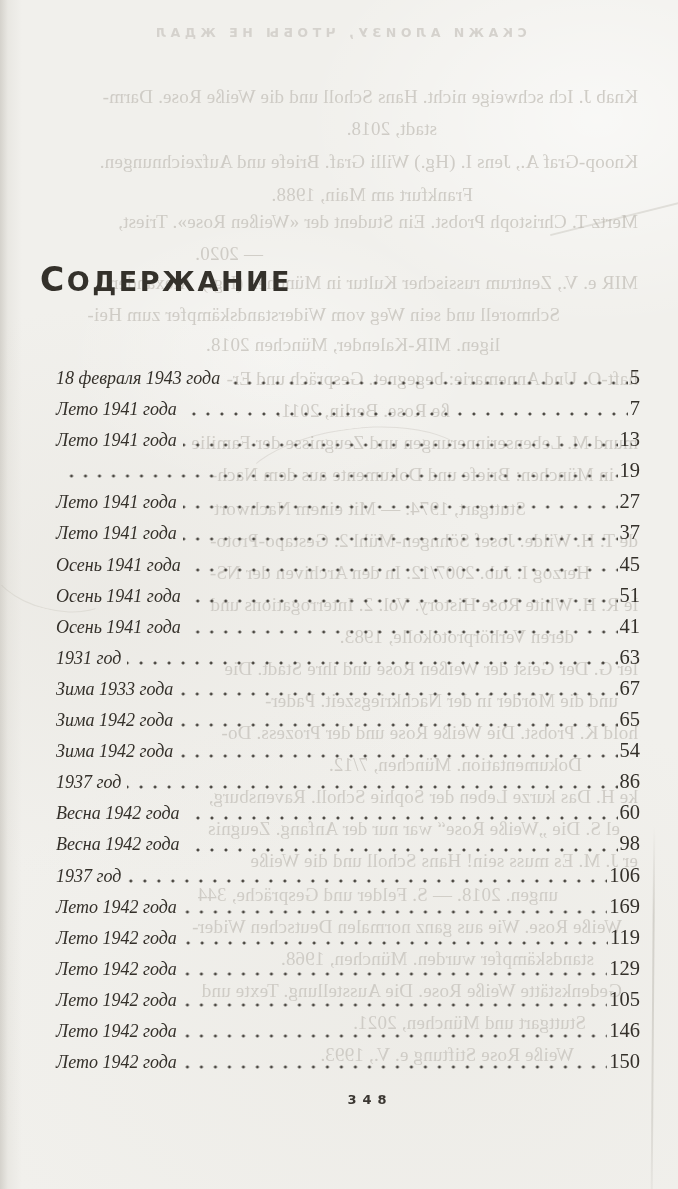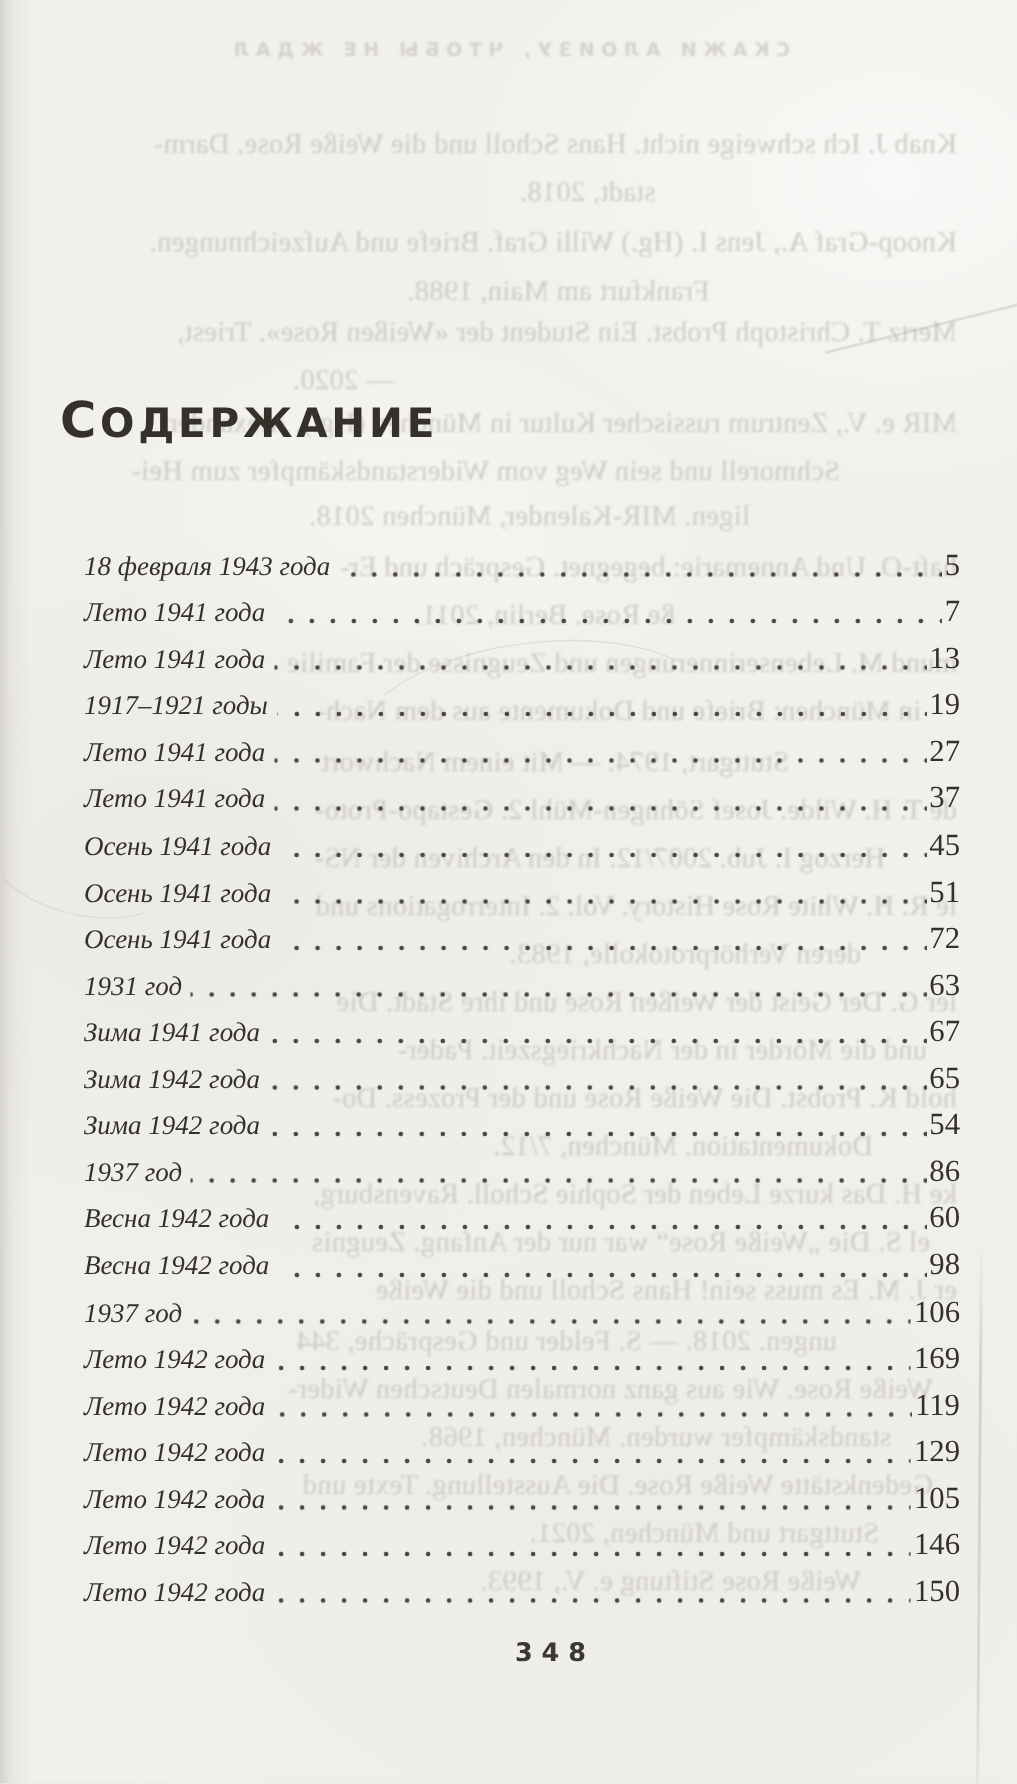--- a/index.html
+++ b/index.html
@@ -110,21 +110,21 @@
     color:#34302a;
     flex:0 0 auto;
     text-align:right;
   }
 
   .folio{
     position:absolute;top:1092px;left:62px;right:0;
     text-align:center;
     font-family:"DejaVu Sans", sans-serif;
     font-weight:700;
-    font-size:17px;
+    font-size:13px;
     letter-spacing:6px;
     color:#3b3732;
   }
 </style>
 </head>
 <body>
 
 <div class="page">
 
   <div class="bleed">
@@ -181,21 +181,20 @@
         <span class="label">Лето 1941 года</span>
         <span class="leader"></span>
         <span class="pagenum">7</span>
       </div>
       <div class="row">
         <span class="label">Лето 1941 года</span>
         <span class="leader"></span>
         <span class="pagenum">13</span>
       </div>
       <div class="row">
-        <span class="label">1917–1921 годы</span>
         <span class="leader"></span>
         <span class="pagenum">19</span>
       </div>
       <div class="row">
         <span class="label">Лето 1941 года</span>
         <span class="leader"></span>
         <span class="pagenum">27</span>
       </div>
       <div class="row">
         <span class="label">Лето 1941 года</span>
@@ -208,29 +207,29 @@
         <span class="pagenum">45</span>
       </div>
       <div class="row">
         <span class="label">Осень 1941 года</span>
         <span class="leader"></span>
         <span class="pagenum">51</span>
       </div>
       <div class="row">
         <span class="label">Осень 1941 года</span>
         <span class="leader"></span>
-        <span class="pagenum">72</span>
+        <span class="pagenum">41</span>
       </div>
       <div class="row">
         <span class="label">1931 год</span>
         <span class="leader"></span>
         <span class="pagenum">63</span>
       </div>
       <div class="row">
-        <span class="label">Зима 1941 года</span>
+        <span class="label">Зима 1933 года</span>
         <span class="leader"></span>
         <span class="pagenum">67</span>
       </div>
       <div class="row">
         <span class="label">Зима 1942 года</span>
         <span class="leader"></span>
         <span class="pagenum">65</span>
       </div>
       <div class="row">
         <span class="label">Зима 1942 года</span>

